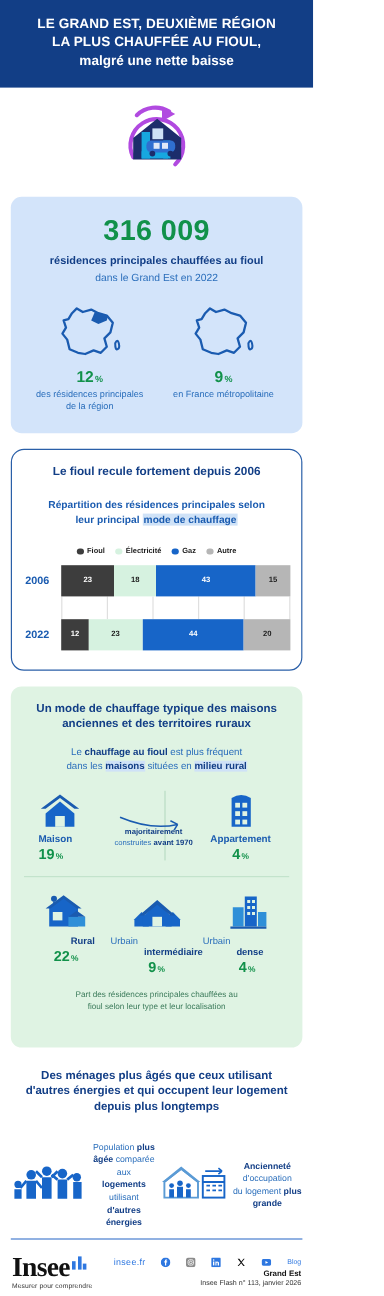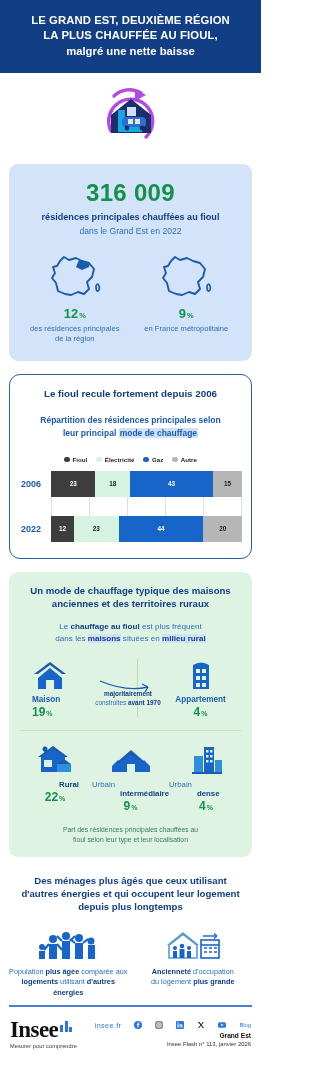--- a/index.html
+++ b/index.html
@@ -88,21 +88,21 @@
   .seg.autre { background:#b6b6b6; color:#1d1d1d; }
   .gapgrid { height: 19px; display:flex; margin-left:32px; }
   .gapgrid div { border-right:1px solid #dfdfdf; }
   .gapgrid div:first-child{ border-left:1px solid #dfdfdf; }
 
   
   .panel-green {
     margin: 13px 9px 0 9px;
     background: #dff3e3;
     border-radius: 9px;
-    padding: 13px 9px 12px 9px;
+    padding: 13px 9px 28px 9px;
   }
   .panel-green h2 {
     color:#123e86; font-size:9.6px; font-weight:bold; text-align:center; line-height:1.35;
   }
   .panel-green .gsub {
     color:#2a6ebb; font-size:8.1px; text-align:center; margin-top:10px; line-height:1.45;
   }
   .panel-green .gsub b { color:#123e86; }
   .panel-green .gsub .hl2 { background:#cfe2f7; }
 
@@ -130,21 +130,21 @@
   .locpct .u { font-size:7px; margin-left:1px; }
 
   .gfoot { color:#3b7a5a; font-size:6.8px; text-align:center; margin-top:12px; line-height:1.45; }
 
   
   .hh-title {
     color:#123e86; font-size:9.6px; font-weight:bold; text-align:center;
     margin: 17px 14px 0 14px; line-height:1.38;
   }
   .hh-row { display:flex; margin-top: 14px; padding: 0 6px; }
-  .hh-cell { flex:1; display:flex; flex-direction:column; align-items:center; }
+  .hh-cell { flex:1; display:flex; flex-direction:row; align-items:center; }
   .hh-ico { height: 32px; display:flex; align-items:flex-end; }
   .hh-cap { color:#2a6ebb; font-size:7.3px; text-align:center; margin-top:7px; line-height:1.45; }
   .hh-cap b { color:#123e86; }
 
   
   .bluebar {
     margin: 16px 9px 0 9px; background:#2e77e0; border-radius:2px;
     color:#fff; font-size:7.3px; text-align:center; padding: 8px 6px;
   }
   .sep { height:1.5px; background:#4a7fd0; margin: 7px 9px 0 9px; }

